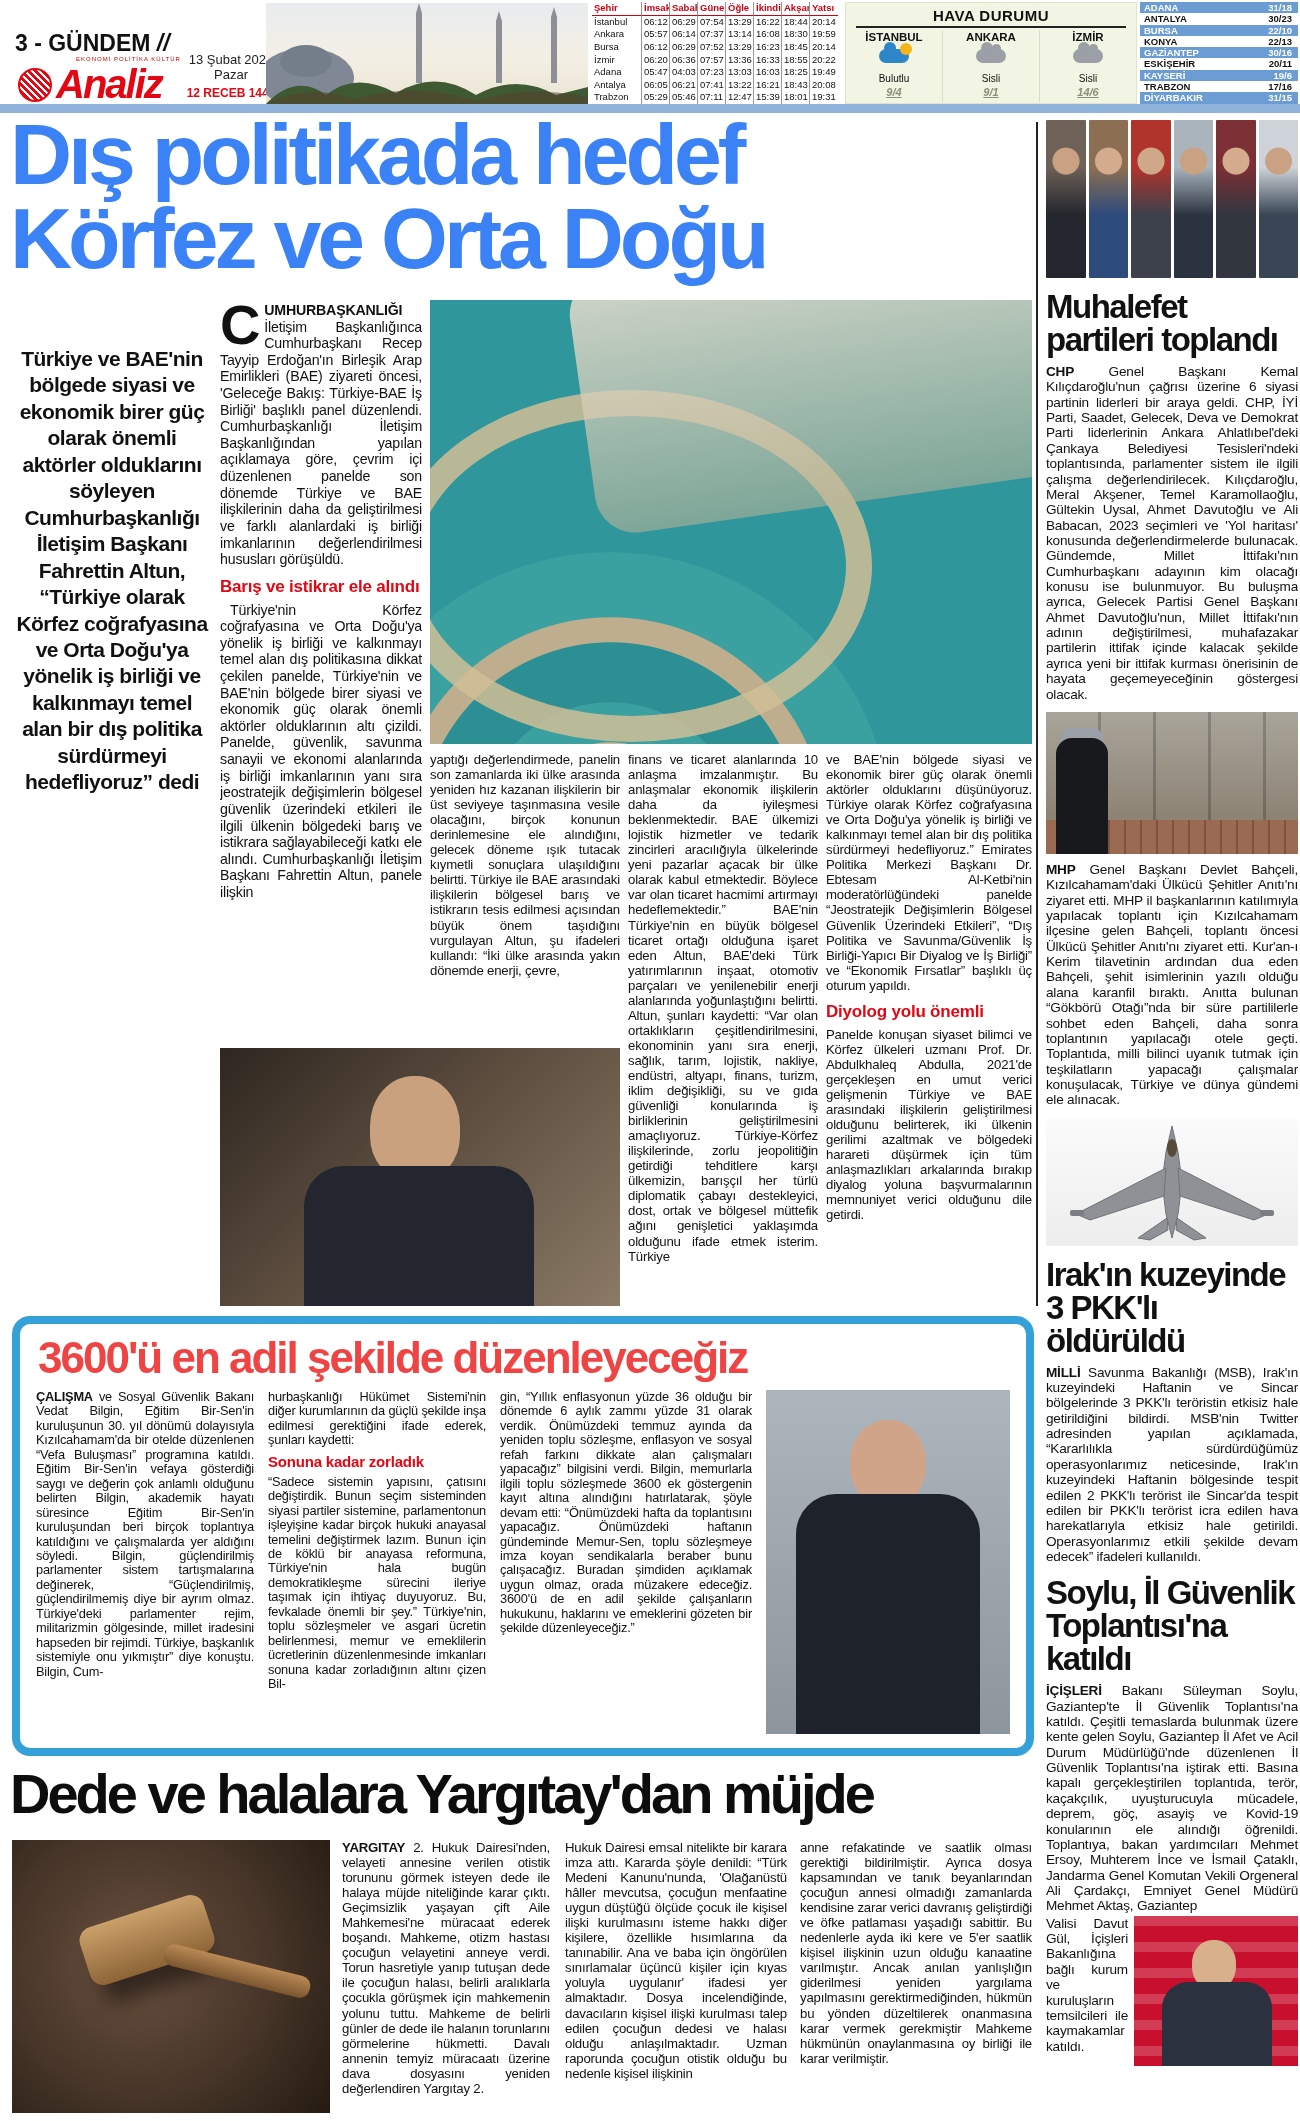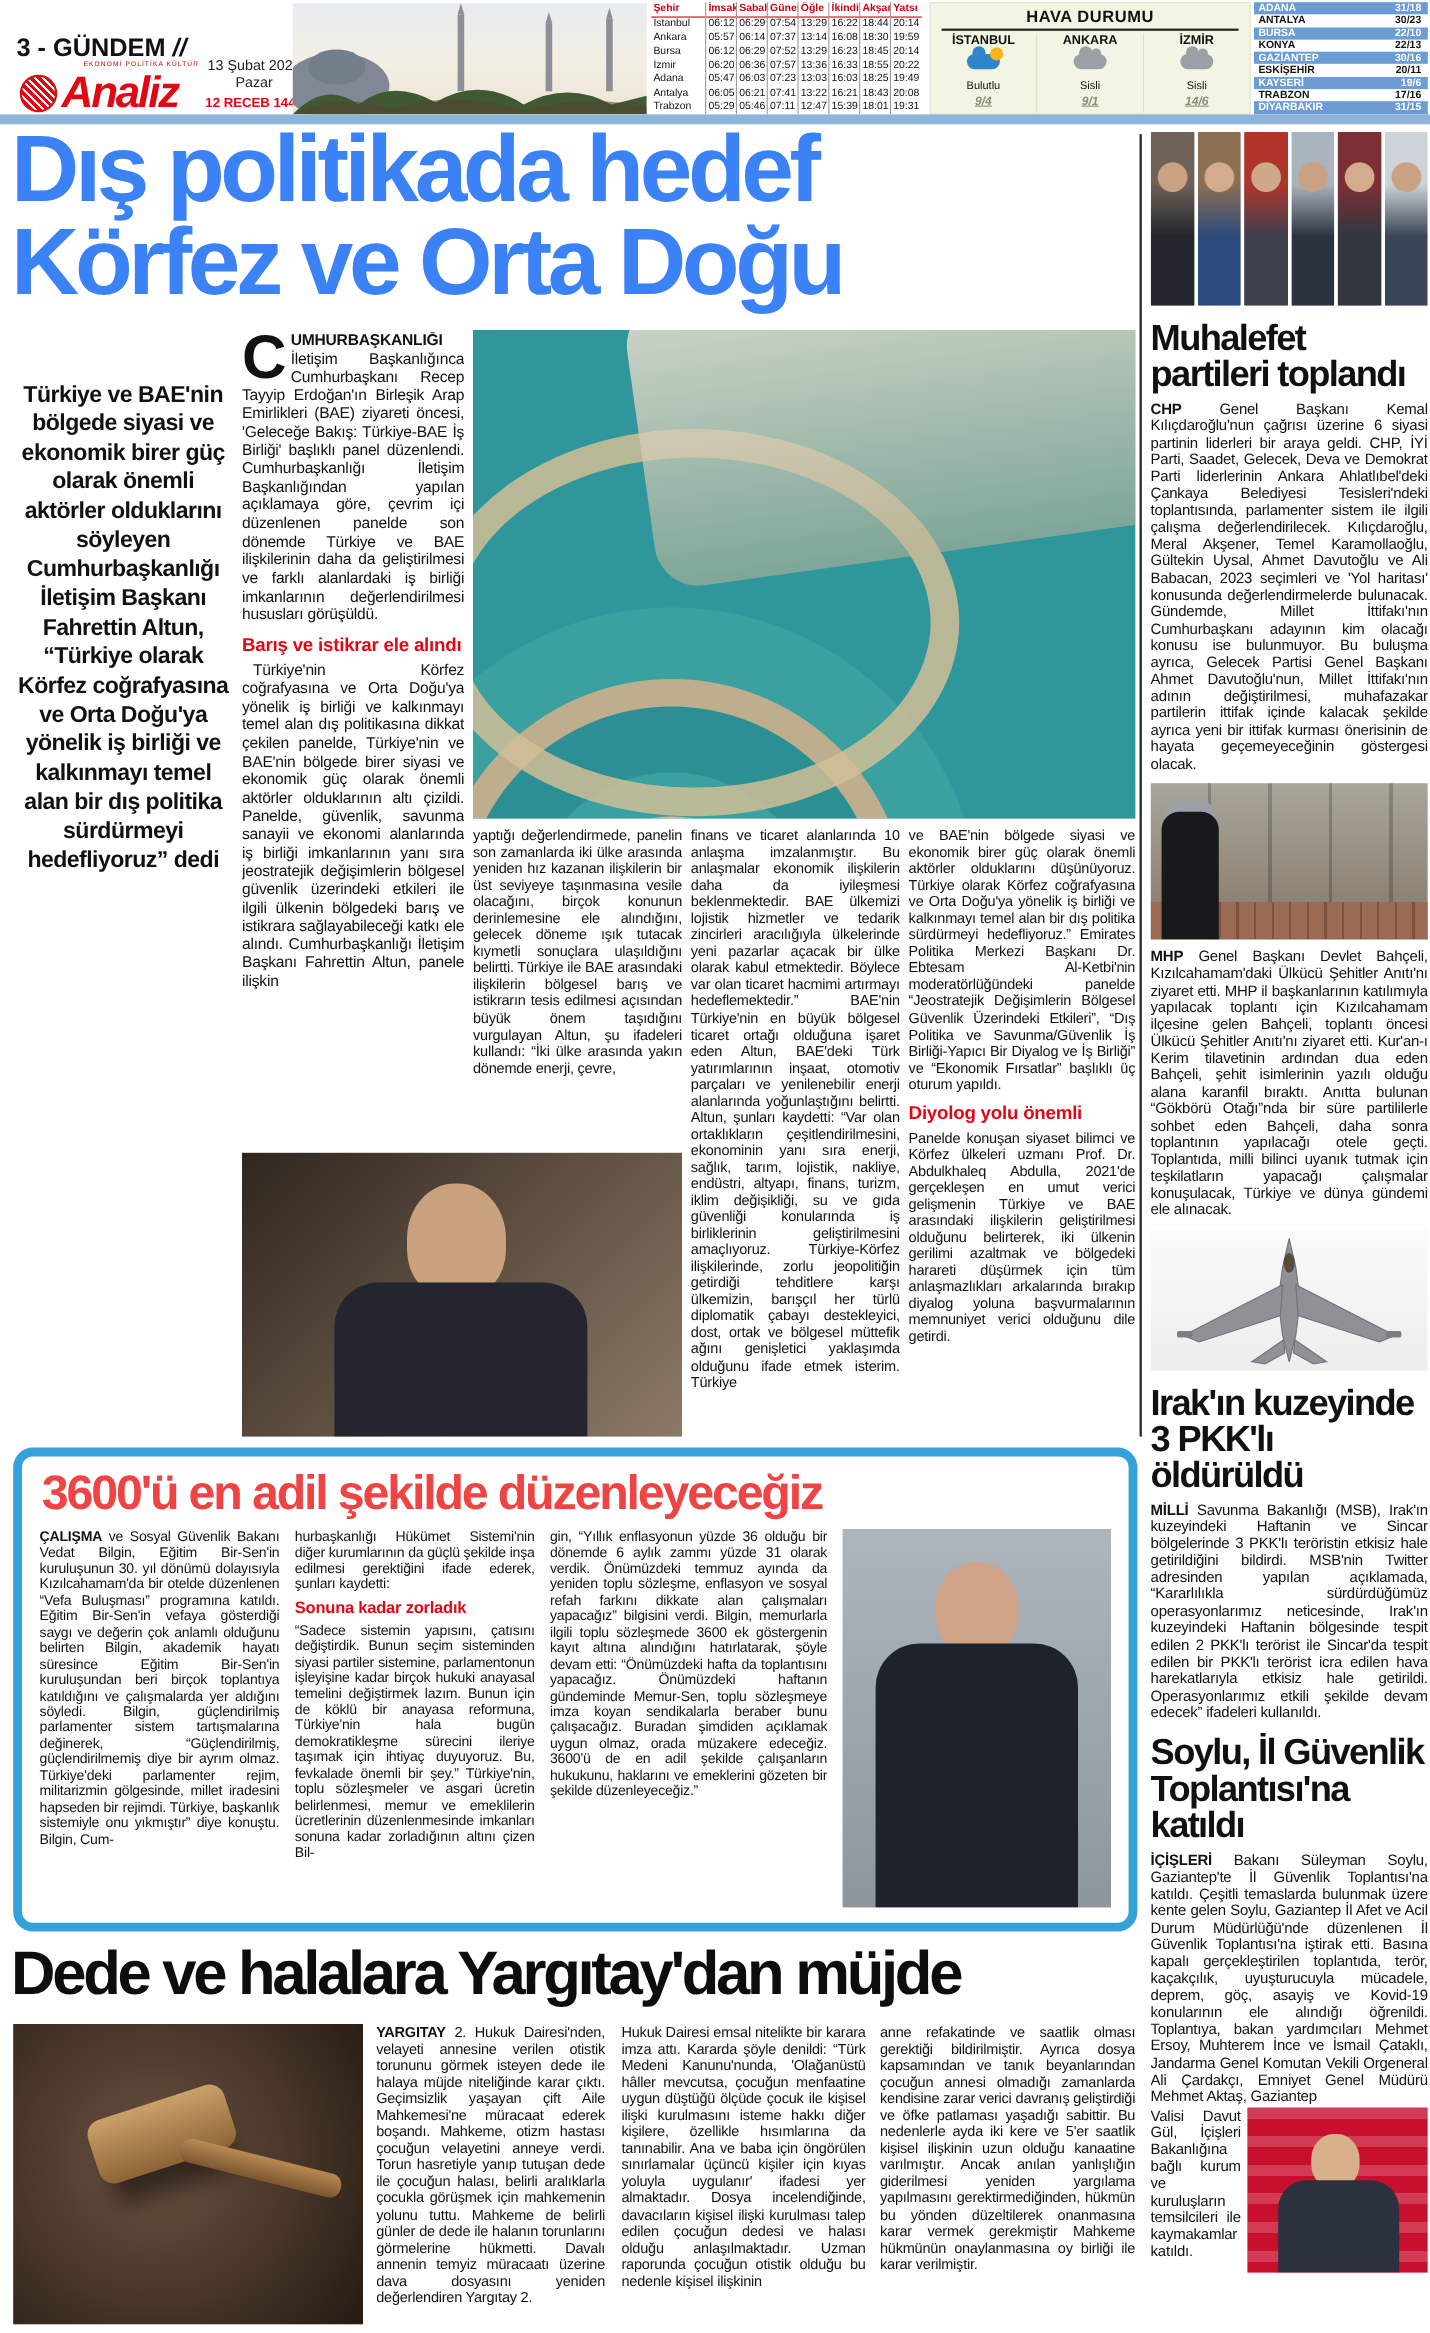--- a/index.html
+++ b/index.html
@@ -196,21 +196,21 @@
       <span class="pc">İzmir</span>
         <span class="pc">06:20</span>
         <span class="pc">06:36</span>
         <span class="pc">07:57</span>
         <span class="pc">13:36</span>
         <span class="pc">16:33</span>
         <span class="pc">18:55</span>
         <span class="pc">20:22</span>
       <span class="pc">Adana</span>
         <span class="pc">05:47</span>
-        <span class="pc">06:03</span>
+        <span class="pc">04:03</span>
         <span class="pc">07:23</span>
         <span class="pc">13:03</span>
         <span class="pc">16:03</span>
         <span class="pc">18:25</span>
         <span class="pc">19:49</span>
       <span class="pc">Antalya</span>
         <span class="pc">06:05</span>
         <span class="pc">06:21</span>
         <span class="pc">07:41</span>
         <span class="pc">13:22</span>

